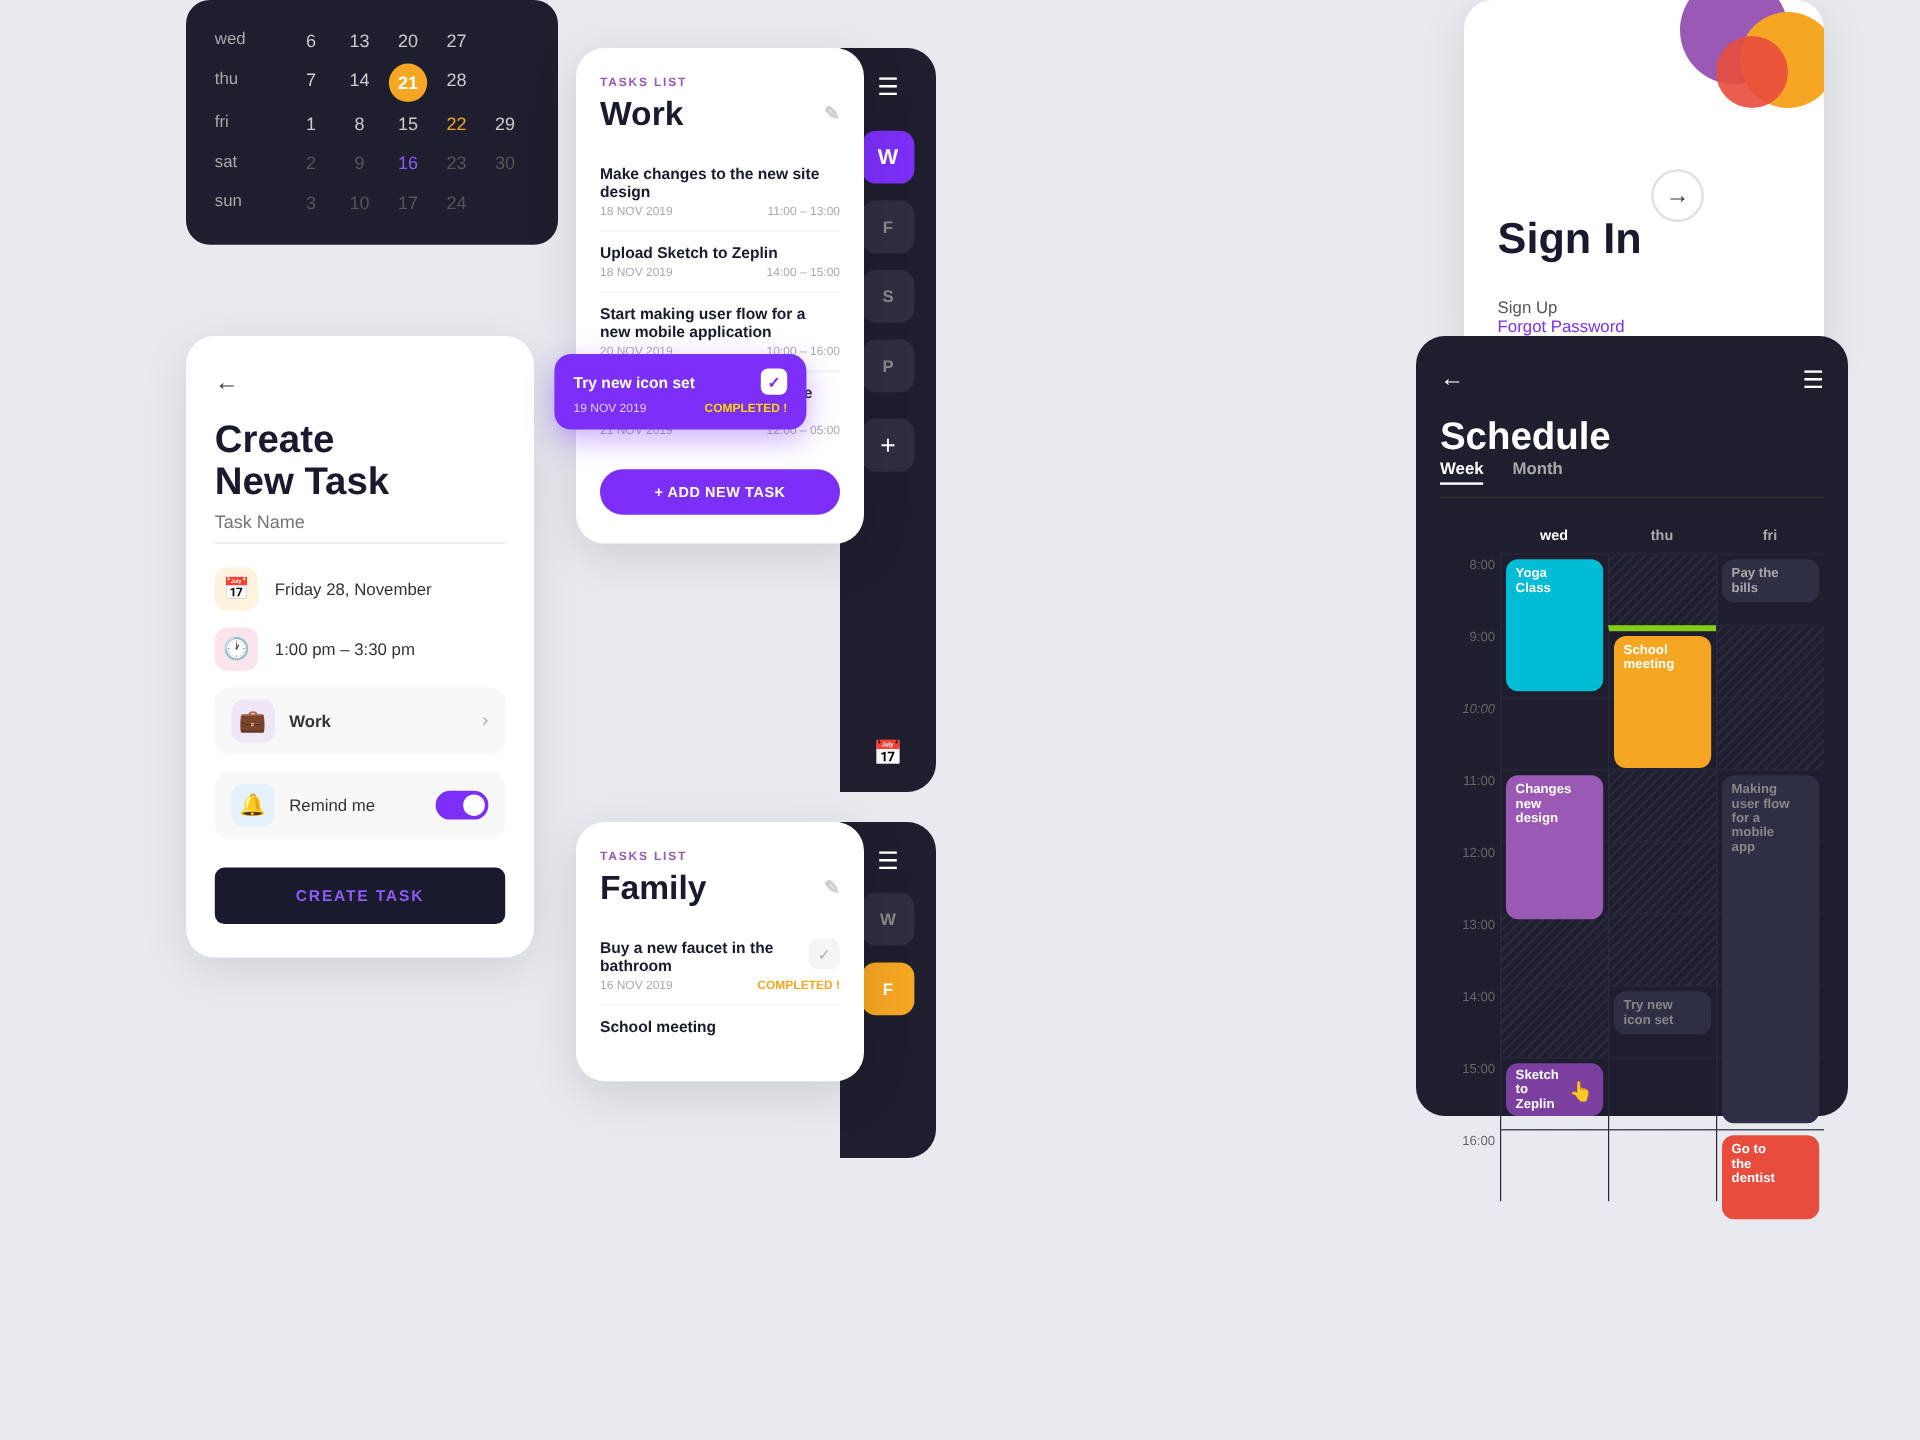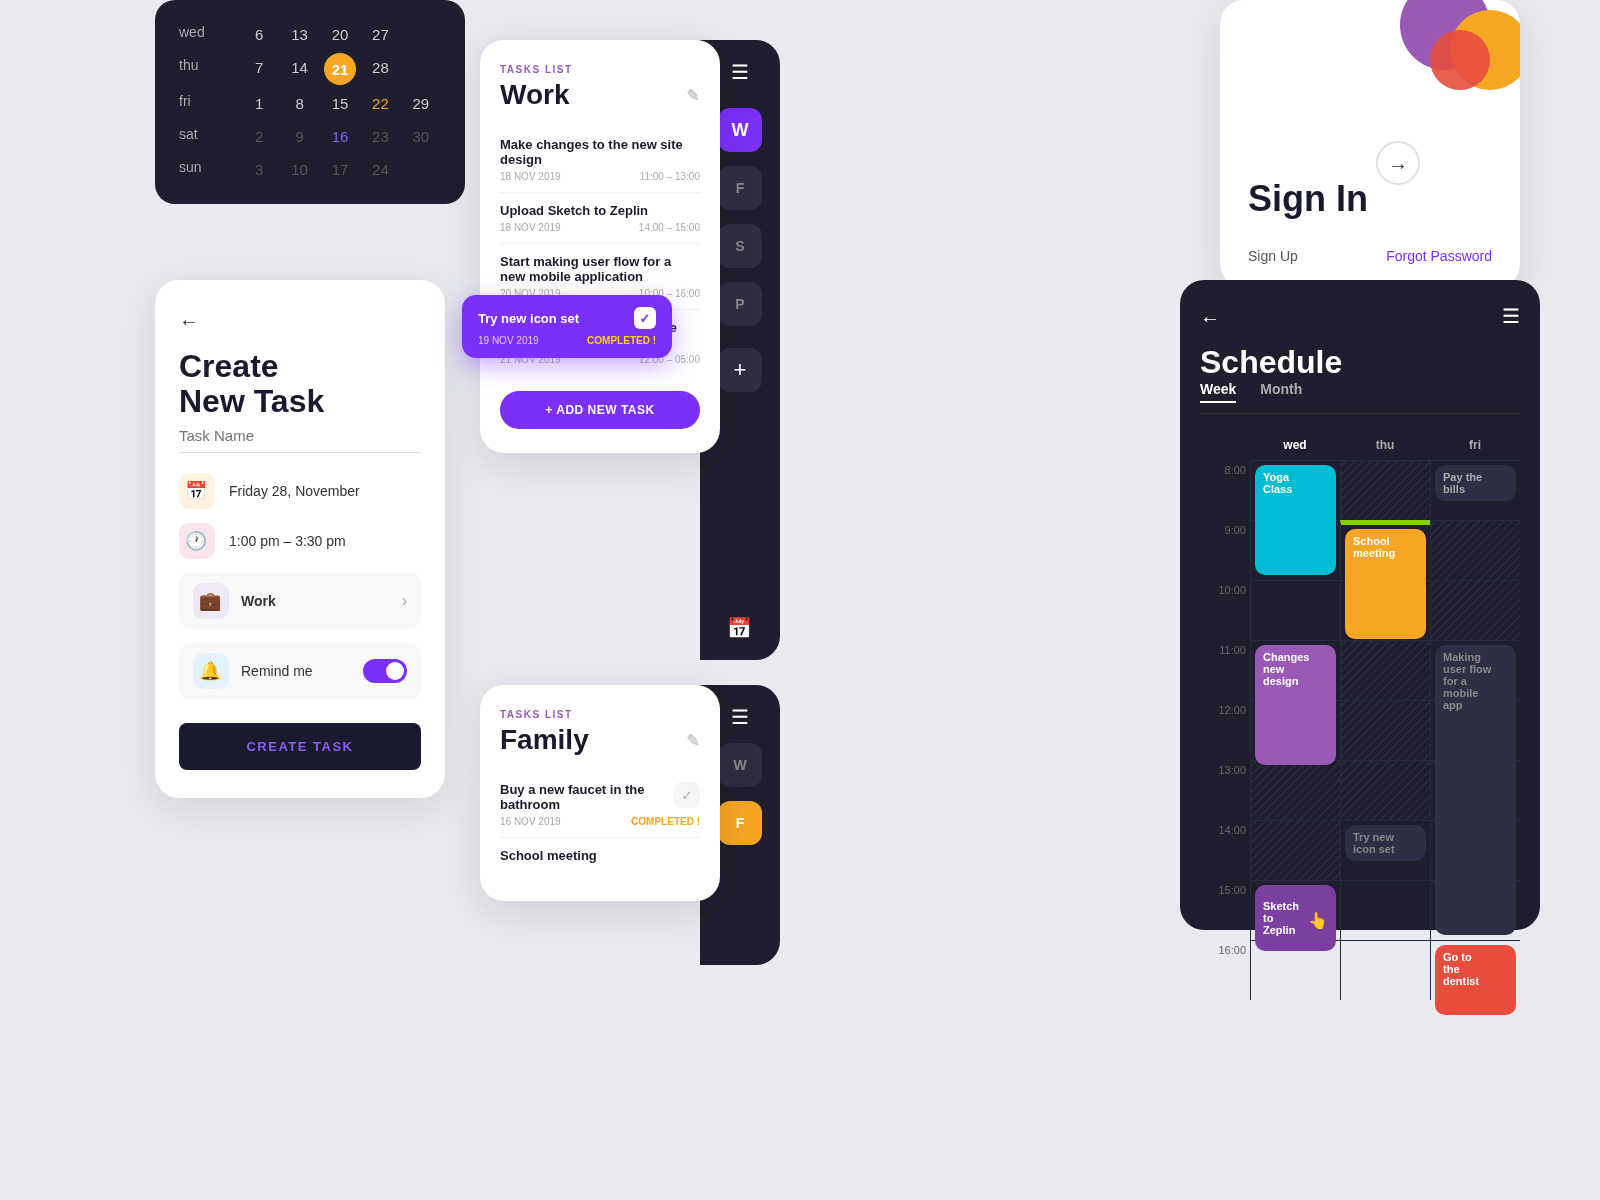--- a/index.html
+++ b/index.html
@@ -297,20 +297,21 @@
       font-size: 20px;
       color: #333;
       cursor: pointer;
       margin-left: 8px;
       vertical-align: middle;
     }
     .signin-links {
       display: flex;
       justify-content: space-between;
       margin-top: 20px;
+      flex-direction: column;
     }
     .signin-link { font-size: 14px; color: #555; cursor: pointer; font-weight: 500; }
     .signin-link.purple { color: #7b2ff7; }
 
     
     .family-card {
       position: absolute;
       top: 685px; left: 480px;
       width: 240px;
       background: #fff;
@@ -596,21 +597,21 @@
       <div style="background:#2e2e45;border-radius:10px;padding:6px 8px;font-size:11px;font-weight:600;color:#aaa;position:absolute;left:4px;right:4px;top:4px;">Pay the<br>bills</div>
     </div>
 
     <div style="font-size:11px;color:#666;padding:4px 4px 0 0;text-align:right;">9:00</div>
     <div style="border-left:1px solid #2a2a3e;border-top:1px solid #2a2a3e;min-height:60px;"></div>
     <div style="border-left:1px solid #2a2a3e;border-top:5px solid #84cc16;min-height:60px;position:relative;">
       <div style="background:#f5a623;border-radius:10px;padding:6px 8px;font-size:11px;font-weight:700;color:#fff;position:absolute;left:4px;right:4px;top:4px;height:110px;">School<br>meeting</div>
     </div>
     <div style="border-left:1px solid #2a2a3e;border-top:1px solid #2a2a3e;min-height:60px;" class="hatch"></div>
 
-    <div style="font-size:11px;color:#666;padding:4px 4px 0 0;text-align:right;">10:00</div>
+    <div style="font-size:11px;color:#666;padding:4px 4px 0 0;text-align:right;font-style:italic;">10:00</div>
     <div style="border-left:1px solid #2a2a3e;border-top:1px solid #2a2a3e;min-height:60px;"></div>
     <div style="border-left:1px solid #2a2a3e;border-top:1px solid #2a2a3e;min-height:60px;"></div>
     <div style="border-left:1px solid #2a2a3e;border-top:1px solid #2a2a3e;min-height:60px;" class="hatch"></div>
 
     <div style="font-size:11px;color:#666;padding:4px 4px 0 0;text-align:right;">11:00</div>
     <div style="border-left:1px solid #2a2a3e;border-top:1px solid #2a2a3e;min-height:60px;position:relative;">
       <div style="background:#9b59b6;border-radius:10px;padding:6px 8px;font-size:11px;font-weight:700;color:#fff;position:absolute;left:4px;right:4px;top:4px;height:120px;">Changes<br>new<br>design</div>
     </div>
     <div style="border-left:1px solid #2a2a3e;border-top:1px solid #2a2a3e;min-height:60px;" class="hatch"></div>
     <div style="border-left:1px solid #2a2a3e;border-top:1px solid #2a2a3e;min-height:60px;position:relative;">
@@ -629,21 +630,21 @@
 
     <div style="font-size:11px;color:#666;padding:4px 4px 0 0;text-align:right;">14:00</div>
     <div style="border-left:1px solid #2a2a3e;border-top:1px solid #2a2a3e;min-height:60px;" class="hatch"></div>
     <div style="border-left:1px solid #2a2a3e;border-top:1px solid #2a2a3e;min-height:60px;position:relative;">
       <div style="background:#2e2e45;border-radius:10px;padding:6px 8px;font-size:11px;font-weight:600;color:#888;position:absolute;left:4px;right:4px;top:4px;">Try new<br>icon set</div>
     </div>
     <div style="border-left:1px solid #2a2a3e;border-top:1px solid #2a2a3e;min-height:60px;"></div>
 
     <div style="font-size:11px;color:#666;padding:4px 4px 0 0;text-align:right;">15:00</div>
     <div style="border-left:1px solid #2a2a3e;border-top:1px solid #2a2a3e;min-height:60px;position:relative;">
-      <div style="background:#7b3fa0;border-radius:10px;padding:6px 8px;font-size:11px;font-weight:700;color:#fff;position:absolute;left:4px;right:4px;top:4px;display:flex;align-items:center;gap:4px;height:66px;">
+      <div style="background:#7b3fa0;border-radius:10px;padding:6px 8px;font-size:11px;font-weight:700;color:#fff;position:absolute;left:4px;right:4px;top:4px;display:flex;align-items:center;gap:4px;height:44px;">
         <span>Sketch<br>to Zeplin</span>
         <span style="font-size:16px;margin-top:4px;color:#ddd;">👆</span>
       </div>
     </div>
     <div style="border-left:1px solid #2a2a3e;border-top:1px solid #2a2a3e;min-height:60px;"></div>
     <div style="border-left:1px solid #2a2a3e;border-top:1px solid #2a2a3e;min-height:60px;"></div>
 
     <div style="font-size:11px;color:#666;padding:4px 4px 0 0;text-align:right;">16:00</div>
     <div style="border-left:1px solid #2a2a3e;border-top:1px solid #2a2a3e;min-height:60px;" class="hatch"></div>
     <div style="border-left:1px solid #2a2a3e;border-top:1px solid #2a2a3e;min-height:60px;" class="hatch"></div>

